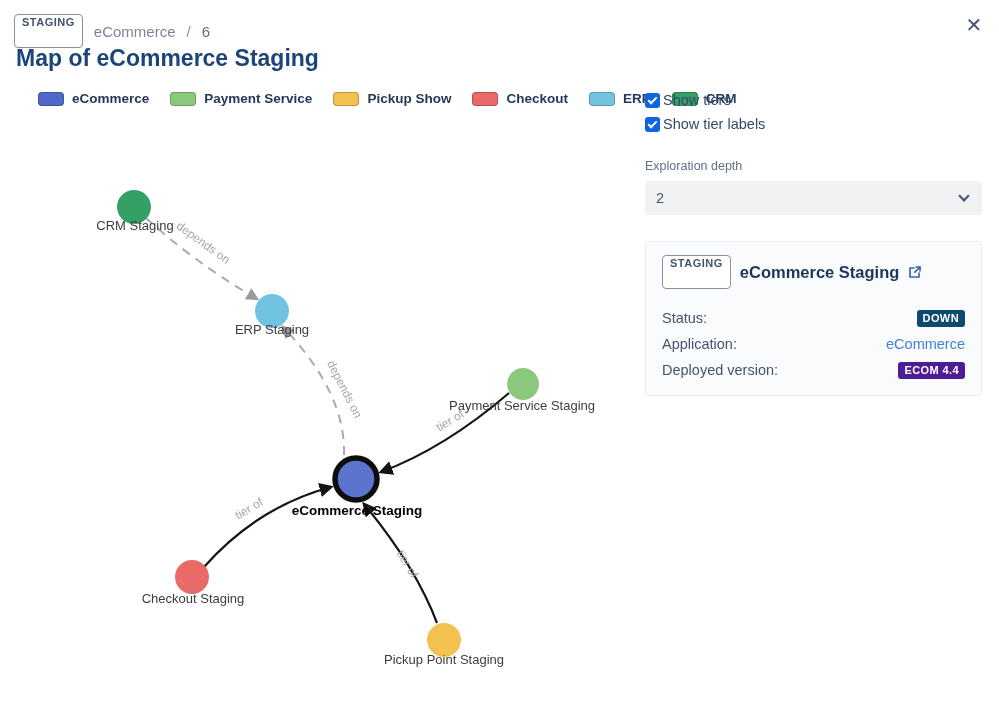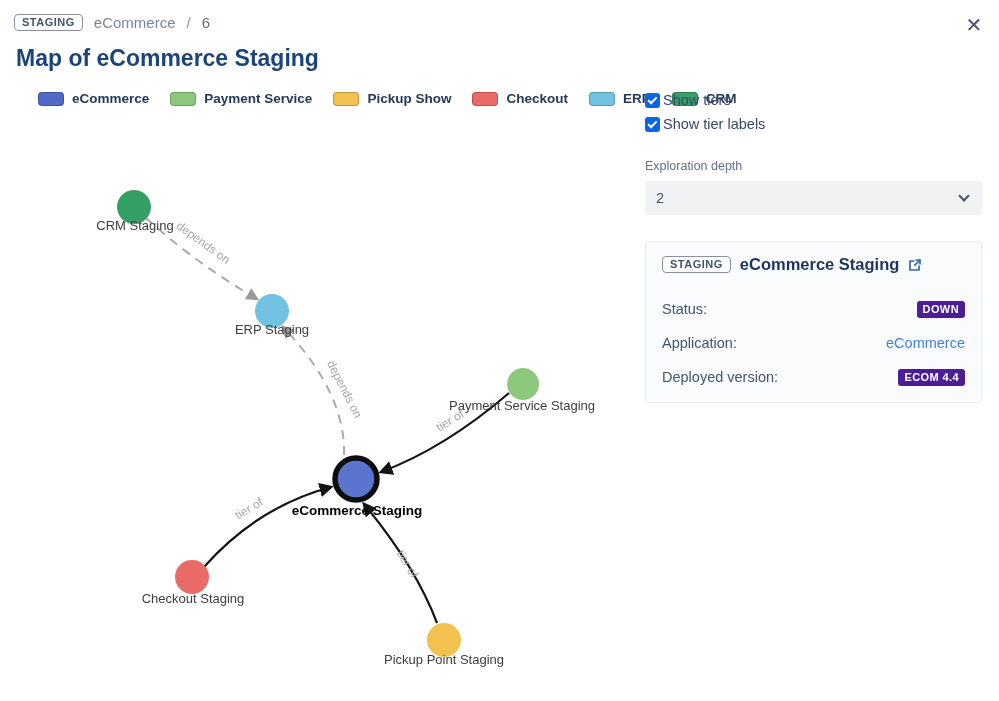--- a/index.html
+++ b/index.html
@@ -7,21 +7,21 @@
   body {
     width:999px; height:701px; position:relative; overflow:hidden;
     background:#ffffff;
     font-family:"Liberation Sans","DejaVu Sans",sans-serif;
     color:#253858;
   }
   
   .topbar { position:absolute; left:14px; top:14px; display:flex; align-items:center; gap:11px; }
   .badge-outline {
     font-size:11px; font-weight:bold; letter-spacing:.5px; color:#44546f;
-    border:1.5px solid #8590a2; border-radius:4px; padding:1px 7px 2px; background:#fff;
+    border:1.5px solid #8590a2; border-radius:4px; padding:1px 7px 19px; background:#fff;
   }
   .crumb { color:#7a869a; font-size:15px; }
   .crumb-sep { color:#8a94a6; font-size:15px; }
   .crumb-count { color:#5e6c84; font-size:15px; }
   .close-btn {
     position:absolute; right:10px; top:10px; width:30px; height:30px;
     background:none; border:none; cursor:pointer; color:#44546f; font-size:20px; line-height:30px; padding:0;
   }
   .page-title {
     position:absolute; left:16px; top:45px; margin:0;
@@ -55,21 +55,21 @@
     border-right:2px solid #44546f; border-bottom:2px solid #44546f; transform:rotate(45deg);
   }
   
   .card {
     margin-top:26px; background:#fafbfc; border:1px solid #ebecf0; border-radius:4px;
     padding:13px 16px 16px;
   }
   .card-title-row { display:flex; align-items:center; gap:9px; }
   .card-title { font-size:16.5px; font-weight:bold; color:#1d355c; }
   .ext-link { display:inline-flex; cursor:pointer; }
-  .card-rows { margin-top:26px; display:flex; flex-direction:column; gap:16px; }
+  .card-rows { margin-top:20px; display:flex; flex-direction:column; gap:8px; }
   .crow { display:flex; justify-content:space-between; align-items:center; min-height:18px; }
   .crow-label { font-size:14.5px; color:#44546f; }
   .badge-solid {
     color:#fff; font-weight:bold; font-size:11px; letter-spacing:.4px;
     padding:2px 6px 3px; border-radius:3px;
   }
   .val-link { font-size:14.5px; color:#4083d7; cursor:pointer; }
   
   #graph { position:absolute; left:0; top:0; pointer-events:none; }
   #graph .node { pointer-events:auto; cursor:pointer; }
@@ -190,21 +190,21 @@
         <svg width="14" height="14" viewBox="0 0 14 14" fill="none" stroke="#3c66a4" stroke-width="1.7" stroke-linecap="round" stroke-linejoin="round">
           <path d="M11 8.2 V12 H2 V3 H5.8"></path>
           <path d="M8.2 2 H12 V5.8"></path>
           <path d="M12 2 L6.8 7.2"></path>
         </svg>
       </span>
     </div>
     <div class="card-rows" id="card-rows">
         <div class="crow">
           <span class="crow-label">Status:</span>
-          <span class="badge-solid" style="background: #4c1d95;">DOWN</span>
+          <span class="badge-solid" style="background: #0c4a6e;">DOWN</span>
         </div>
         <div class="crow">
           <span class="crow-label">Application:</span>
           <span class="val-link">eCommerce</span>
         </div>
         <div class="crow">
           <span class="crow-label">Deployed version:</span>
           <span class="badge-solid" style="background: #4c1d95;">ECOM 4.4</span>
         </div>
       </div>

